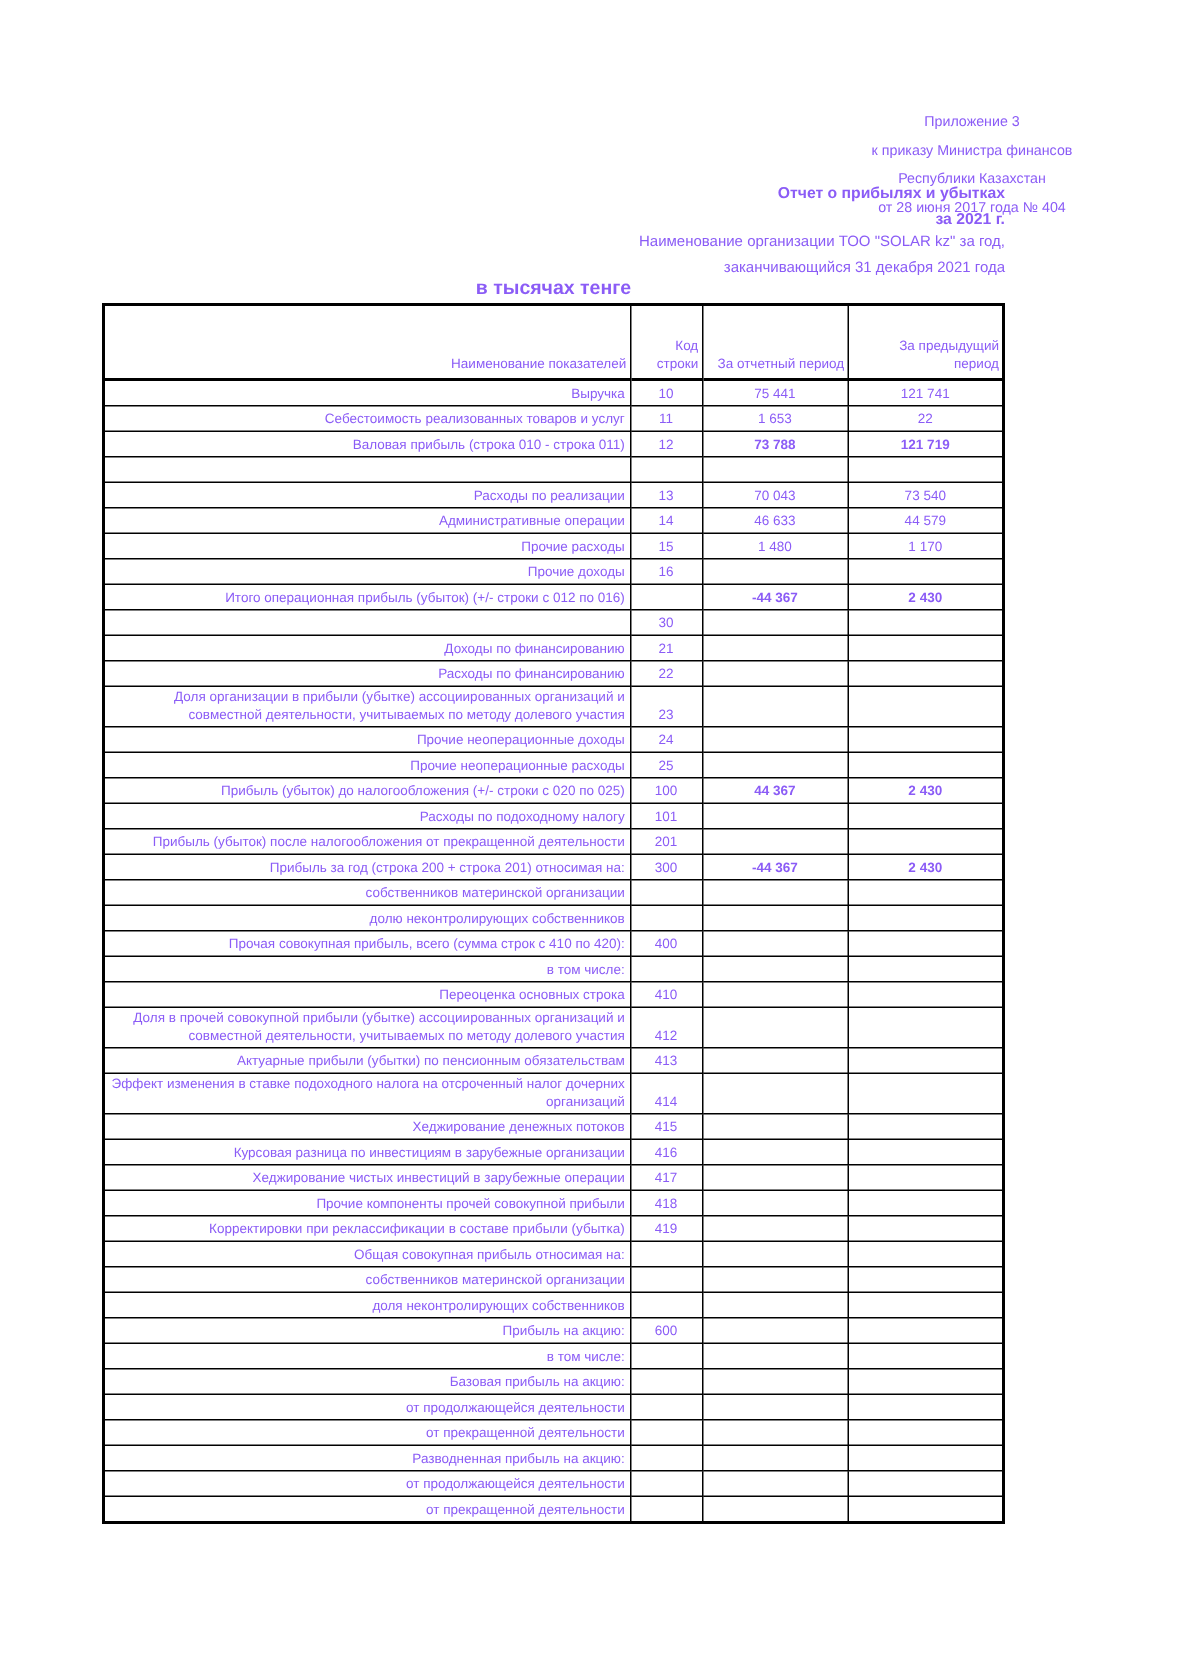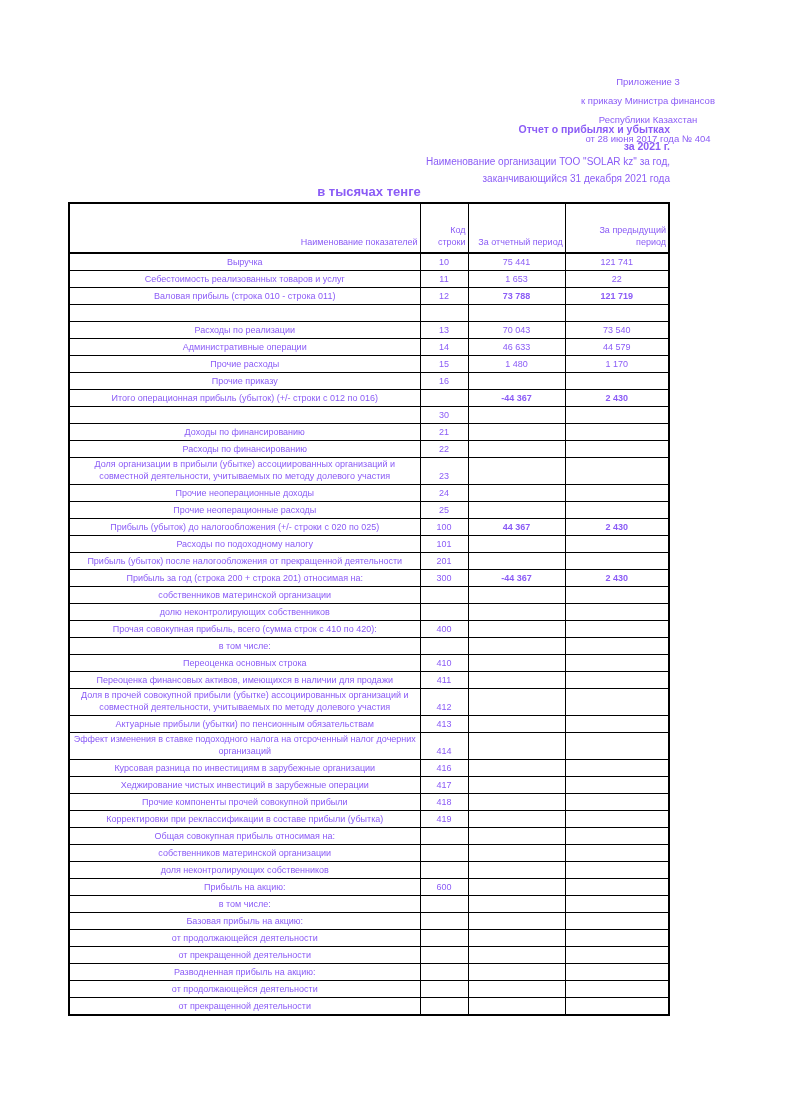--- a/index.html
+++ b/index.html
@@ -37,21 +37,21 @@
   table.pl-table th{
     font-weight:normal;height:30px;vertical-align:bottom;
     text-align:right;padding:14px 2px 4px 2px;
     border-bottom:2px solid #000;
   }
   table.pl-table td{
     height:13px;vertical-align:bottom;
     padding:1px 3px 2px 3px;
     overflow:hidden;
   }
-  td.name{text-align:center;}
+  td.name{text-align:right;}
   td.code,td.current,td.previous{text-align:center;}
   td.b{font-weight:bold;}
   col.c-name{width:58.5%;}
   col.c-code{width:8%;}
   col.c-cur{width:16.2%;}
   col.c-prev{width:17.3%;}
 </style>
 </head>
 <body>
 
@@ -125,21 +125,21 @@
           <td class="current">46 633</td>
           <td class="previous">44 579</td>
         </tr>
         <tr>
           <td class="name">Прочие расходы</td>
           <td class="code">15</td>
           <td class="current">1 480</td>
           <td class="previous">1 170</td>
         </tr>
         <tr>
-          <td class="name">Прочие приказу</td>
+          <td class="name">Прочие доходы</td>
           <td class="code">16</td>
           <td class="current"></td>
           <td class="previous"></td>
         </tr>
         <tr>
           <td class="name">Итого операционная прибыль (убыток) (+/- строки с 012 по 016)</td>
           <td class="code"></td>
           <td class="current b">-44 367</td>
           <td class="previous b">2 430</td>
         </tr>
@@ -227,44 +227,44 @@
           <td class="current"></td>
           <td class="previous"></td>
         </tr>
         <tr>
           <td class="name">Переоценка основных строка</td>
           <td class="code">410</td>
           <td class="current"></td>
           <td class="previous"></td>
         </tr>
         <tr>
-          <td class="name">Переоценка финансовых активов, имеющихся в наличии для продажи</td>
-          <td class="code">411</td>
-          <td class="current"></td>
-          <td class="previous"></td>
-        </tr>
-        <tr>
           <td class="name">Доля в прочей совокупной прибыли (убытке) ассоциированных организаций и совместной деятельности, учитываемых по методу долевого участия</td>
           <td class="code">412</td>
           <td class="current"></td>
           <td class="previous"></td>
         </tr>
         <tr>
           <td class="name">Актуарные прибыли (убытки) по пенсионным обязательствам</td>
           <td class="code">413</td>
           <td class="current"></td>
           <td class="previous"></td>
         </tr>
         <tr>
           <td class="name">Эффект изменения в ставке подоходного налога на отсроченный налог дочерних организаций</td>
           <td class="code">414</td>
           <td class="current"></td>
           <td class="previous"></td>
         </tr>
         <tr>
+          <td class="name">Хеджирование денежных потоков</td>
+          <td class="code">415</td>
+          <td class="current"></td>
+          <td class="previous"></td>
+        </tr>
+        <tr>
           <td class="name">Курсовая разница по инвестициям в зарубежные организации</td>
           <td class="code">416</td>
           <td class="current"></td>
           <td class="previous"></td>
         </tr>
         <tr>
           <td class="name">Хеджирование чистых инвестиций в зарубежные операции</td>
           <td class="code">417</td>
           <td class="current"></td>
           <td class="previous"></td>

